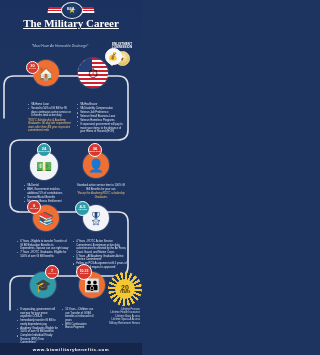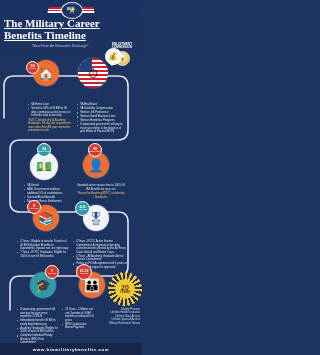--- a/index.html
+++ b/index.html
@@ -40,21 +40,21 @@
   .logo-star{
     color:#f0c330;font-size:9px;line-height:9px;
   }
   .logo-text{
     position:absolute;left:0;top:4px;width:46px;text-align:center;
     color:#ffffff;font-size:4px;font-weight:bold;letter-spacing:.3px;
     text-shadow:0 0 1px #000;
   }
   .title{
     position:absolute;left:4px;top:18px;width:134px;
-    color:#ffffff;
+    text-align:center;color:#ffffff;
     font-family:"Liberation Serif",serif;
     font-size:11px;line-height:11.5px;font-weight:bold;
     text-decoration:underline;
     text-underline-offset:1px;
   }
   .subtitle{
     position:absolute;left:10px;top:44px;width:100px;
     text-align:center;color:#b9c6dd;
     font-size:3.4px;line-height:4px;font-style:italic;
   }
@@ -184,21 +184,20 @@
       <div class="wing l"></div>
       <div class="wing r"></div>
       <div class="logo-disc">
         <span class="logo-star">★</span>
       </div>
       <div class="logo-text">BIA</div>
     </div>
 
     <div class="title">
       <div>The Military Career</div>
-      <div>Benefits Timeline</div>
     </div>
 
     <div class="subtitle">*Must Have An Honorable Discharge*</div>
 
     <div class="hdr-badge">
       <div class="bt">ENLISTMENT</div>
       <div class="bt">COMMISSION</div>
       <div class="seal">★</div>
     </div>
   </div>

